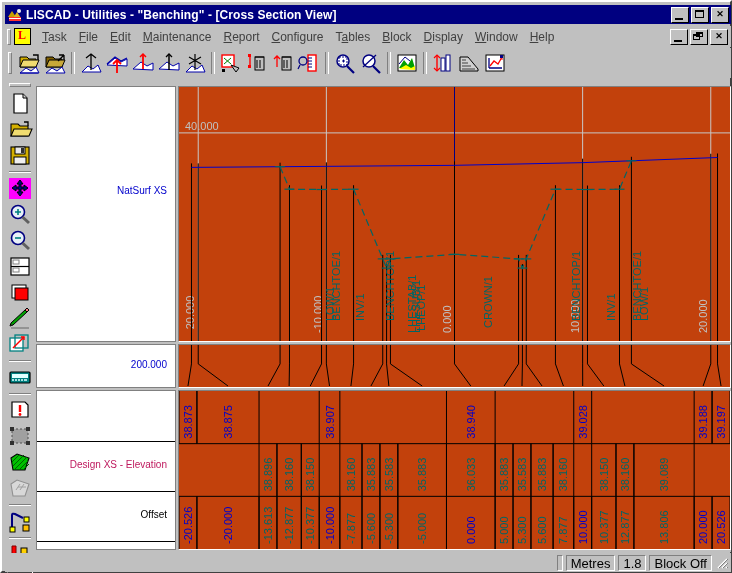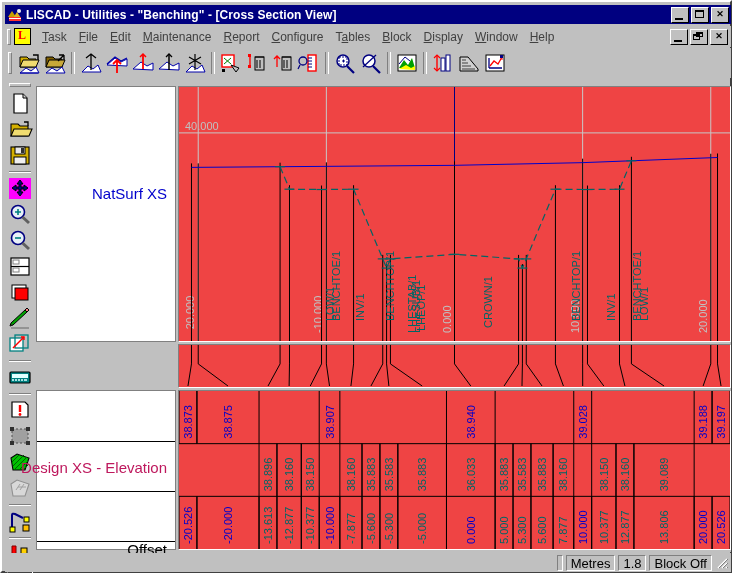--- a/index.html
+++ b/index.html
@@ -65,27 +65,27 @@
      border-right:1px solid #fff;border-bottom:1px solid #fff;box-sizing:border-box;}
   .vsep{width:22px;height:2px;margin:3px auto 3px auto;
      border-top:1px solid #808080;border-bottom:1px solid #fff;box-sizing:border-box;}
 
   
   .client{position:absolute;left:34px;top:84px;width:695px;height:466px;background:#c0c0c0;}
 
   .panel{position:absolute;background:#fff;box-sizing:border-box;
      border-top:1px solid #808080;border-left:1px solid #808080;
      border-right:1px solid #fff;border-bottom:1px solid #fff;}
-  .panel-in{position:absolute;inset:0;overflow:hidden;background:#ef4444;}
+  .panel-in{position:absolute;inset:0;overflow:hidden;background:#c2410c;}
 
   
   .lblpanel{position:absolute;background:#fff;box-sizing:border-box;
      border:1px solid #808080;}
 
-  .rowlabel{position:absolute;right:6px;font-size:15px;white-space:nowrap;}
+  .rowlabel{position:absolute;right:6px;font-size:10px;white-space:nowrap;}
   .lbl-blue{color:#0000cc;}
   .lbl-teal{color:#be185d;}
   .lbl-black{color:#000;}
 
   svg{display:block;}
   .vtxt{font-family:"Liberation Sans",sans-serif;font-size:11px;}
 
   
   .statusbar{position:absolute;left:3px;top:551px;width:726px;height:19px;
      background:#c0c0c0;display:flex;align-items:center;}
@@ -429,27 +429,30 @@
       </svg>
     </div>
   </div>
 
   <div class="client">
 
     <div class="lblpanel" style="left:0;top:0;width:140px;height:256px;">
       <div class="rowlabel lbl-blue" style="top:98px;right:8px;">NatSurf XS</div>
     </div>
 
+    <div class="lblpanel" style="left:0;top:258px;width:140px;height:44px;">
+      <div class="rowlabel lbl-blue" style="top:14px;right:8px;">200.000</div>
+    </div>
 
     <div class="lblpanel" style="left:0;top:304px;width:140px;height:160px;">
       <div style="position:absolute;left:0;top:50px;width:100%;height:1px;background:#000;"></div>
       <div style="position:absolute;left:0;top:100px;width:100%;height:1px;background:#000;"></div>
       <div style="position:absolute;left:0;top:150px;width:100%;height:1px;background:#000;"></div>
       <div class="rowlabel lbl-teal" style="top:68px;right:8px;">Design XS - Elevation</div>
-      <div class="rowlabel lbl-black" style="top:118px;right:8px;margin-top:32px;">Offset</div>
+      <div class="rowlabel lbl-black" style="top:118px;right:8px;">Offset</div>
     </div>
 
     <div class="panel" style="left:142px;top:0;width:553px;height:256px;">
       <div class="panel-in">
         <svg id="graph-svg" width="551" height="254" viewBox="0 0 551 254">
             <line x1="19.22093023255814" y1="0" x2="19.22093023255814" y2="254" stroke="#c8c8c8" stroke-width="1"></line>
             <text x="15.220930232558139" y="246" fill="#c0c0c0" class="vtxt" transform="rotate(-90 15.220930232558139 246)">-20.000</text>
             <line x1="147.36046511627904" y1="0" x2="147.36046511627904" y2="254" stroke="#c8c8c8" stroke-width="1"></line>
             <text x="143.36046511627904" y="246" fill="#c0c0c0" class="vtxt" transform="rotate(-90 143.36046511627904 246)">-10.000</text>
             <line x1="275.5" y1="0" x2="275.5" y2="254" stroke="#c8c8c8" stroke-width="1"></line>

